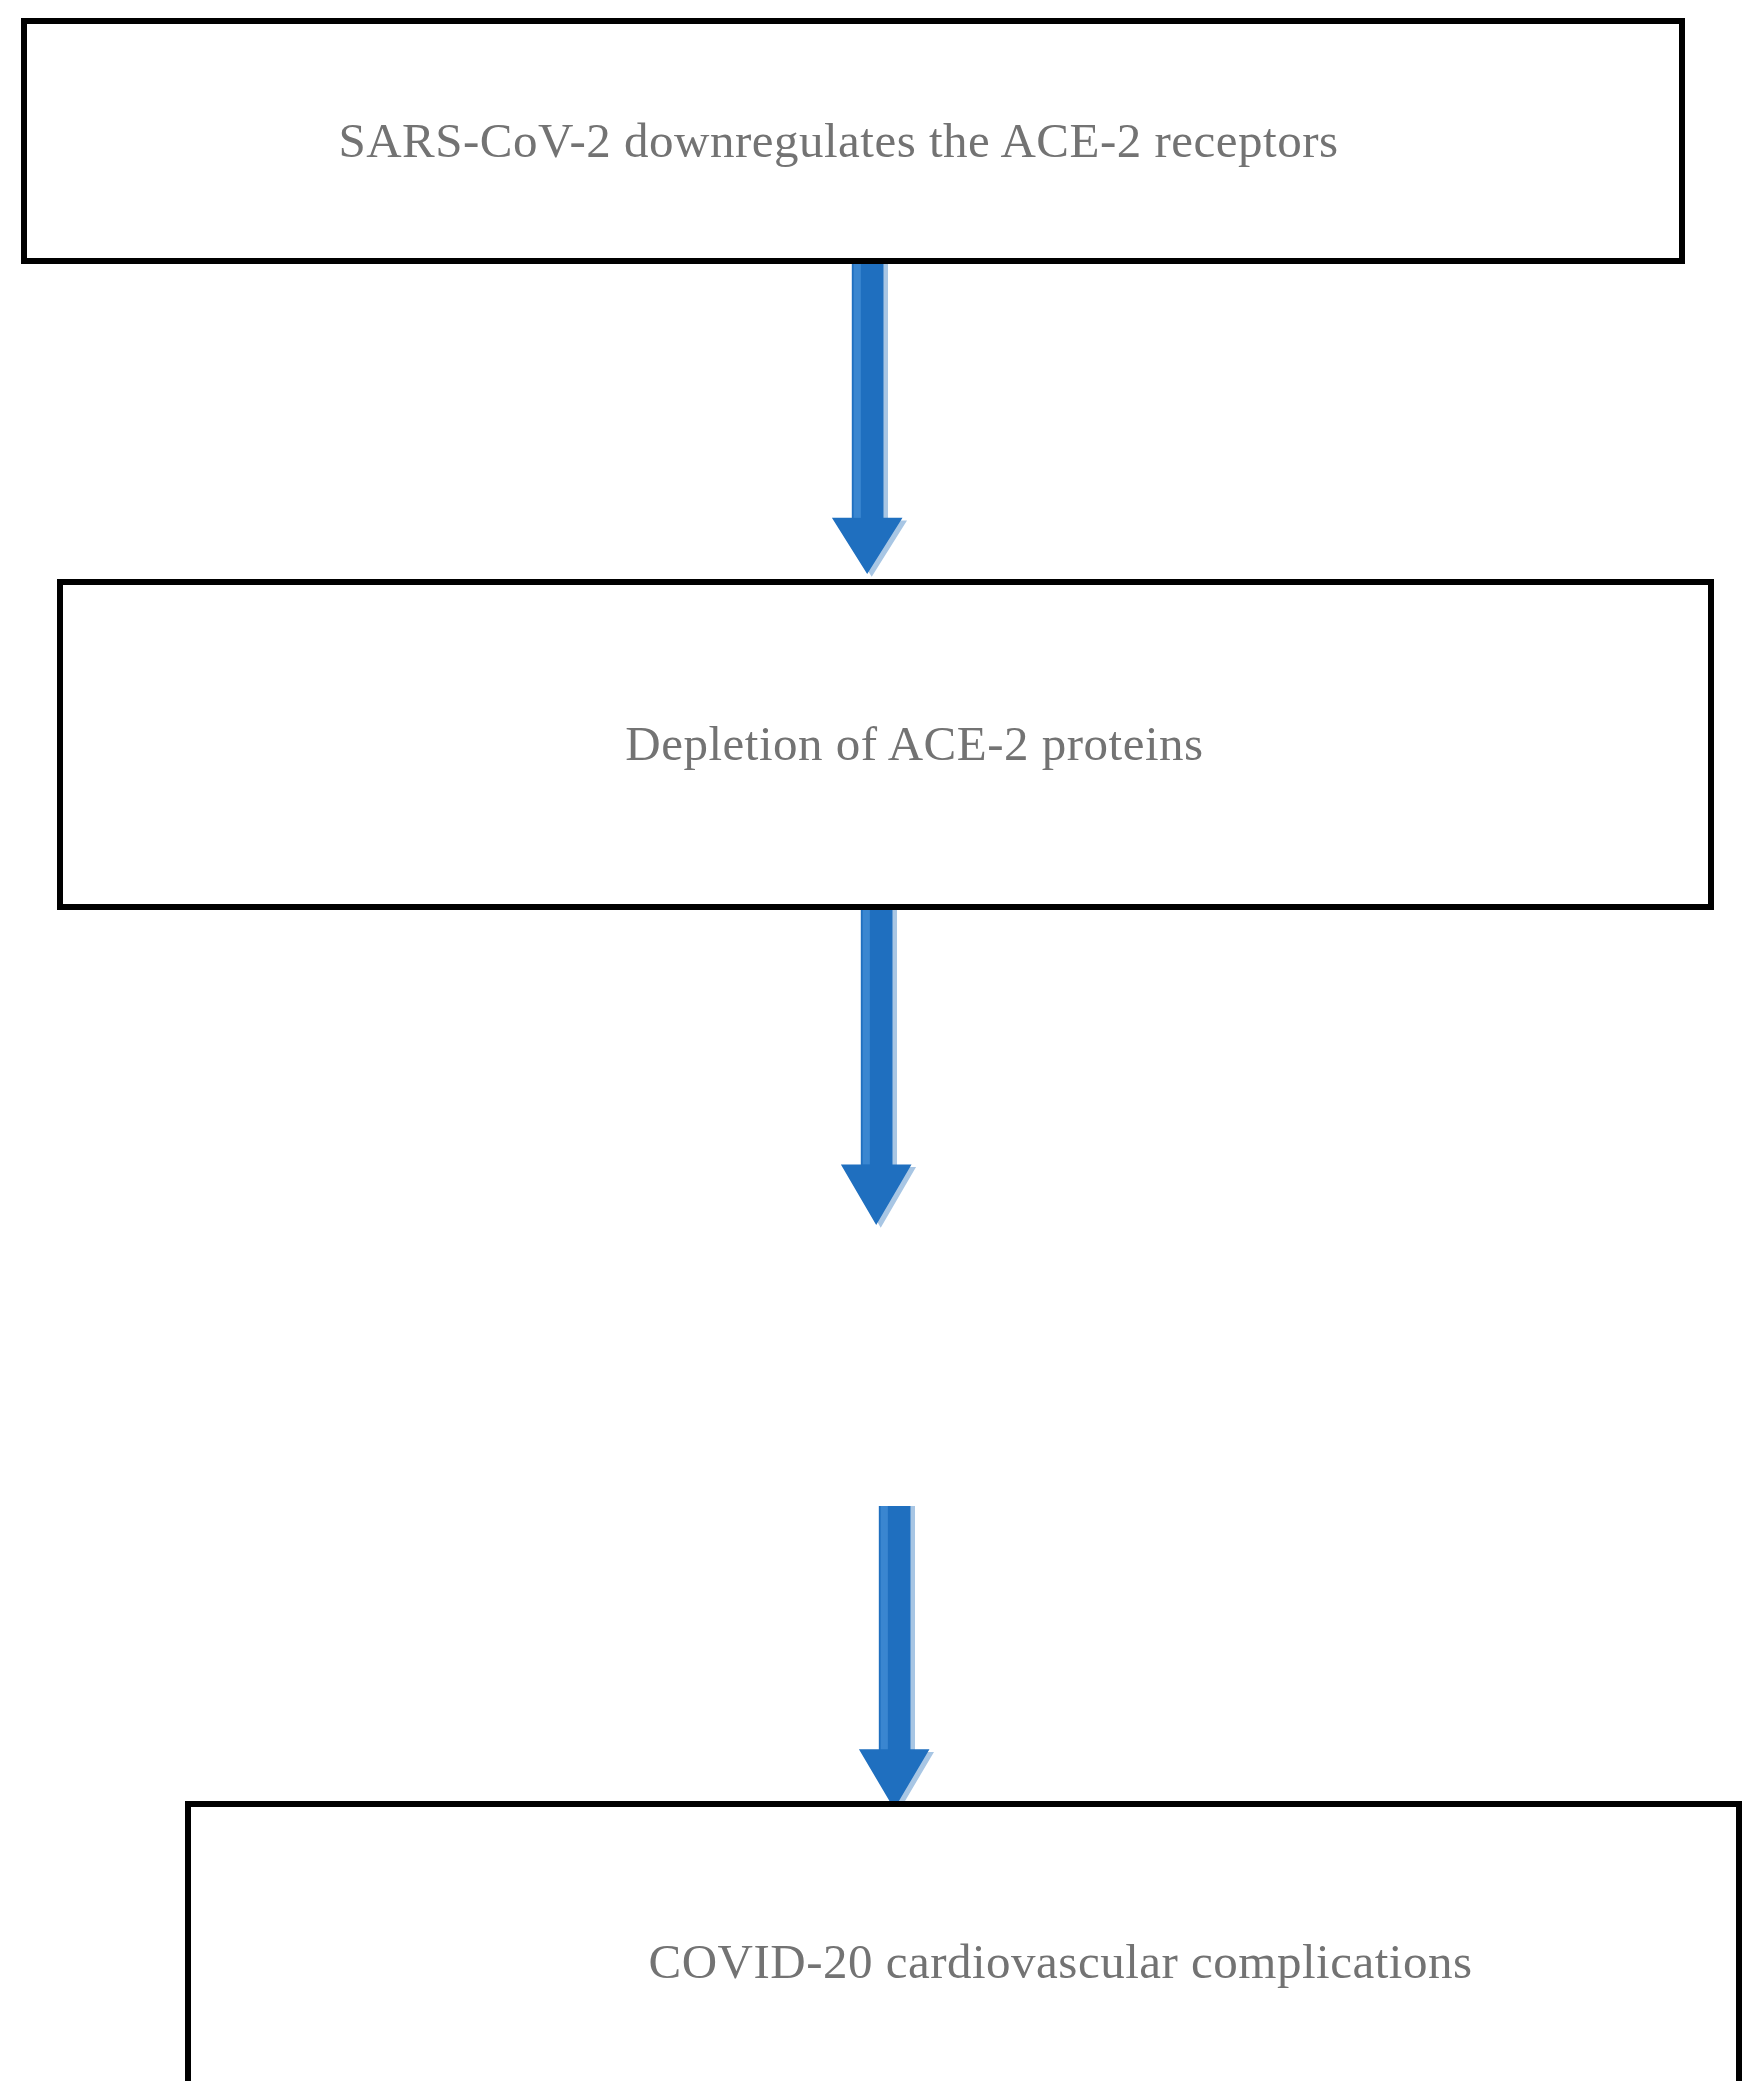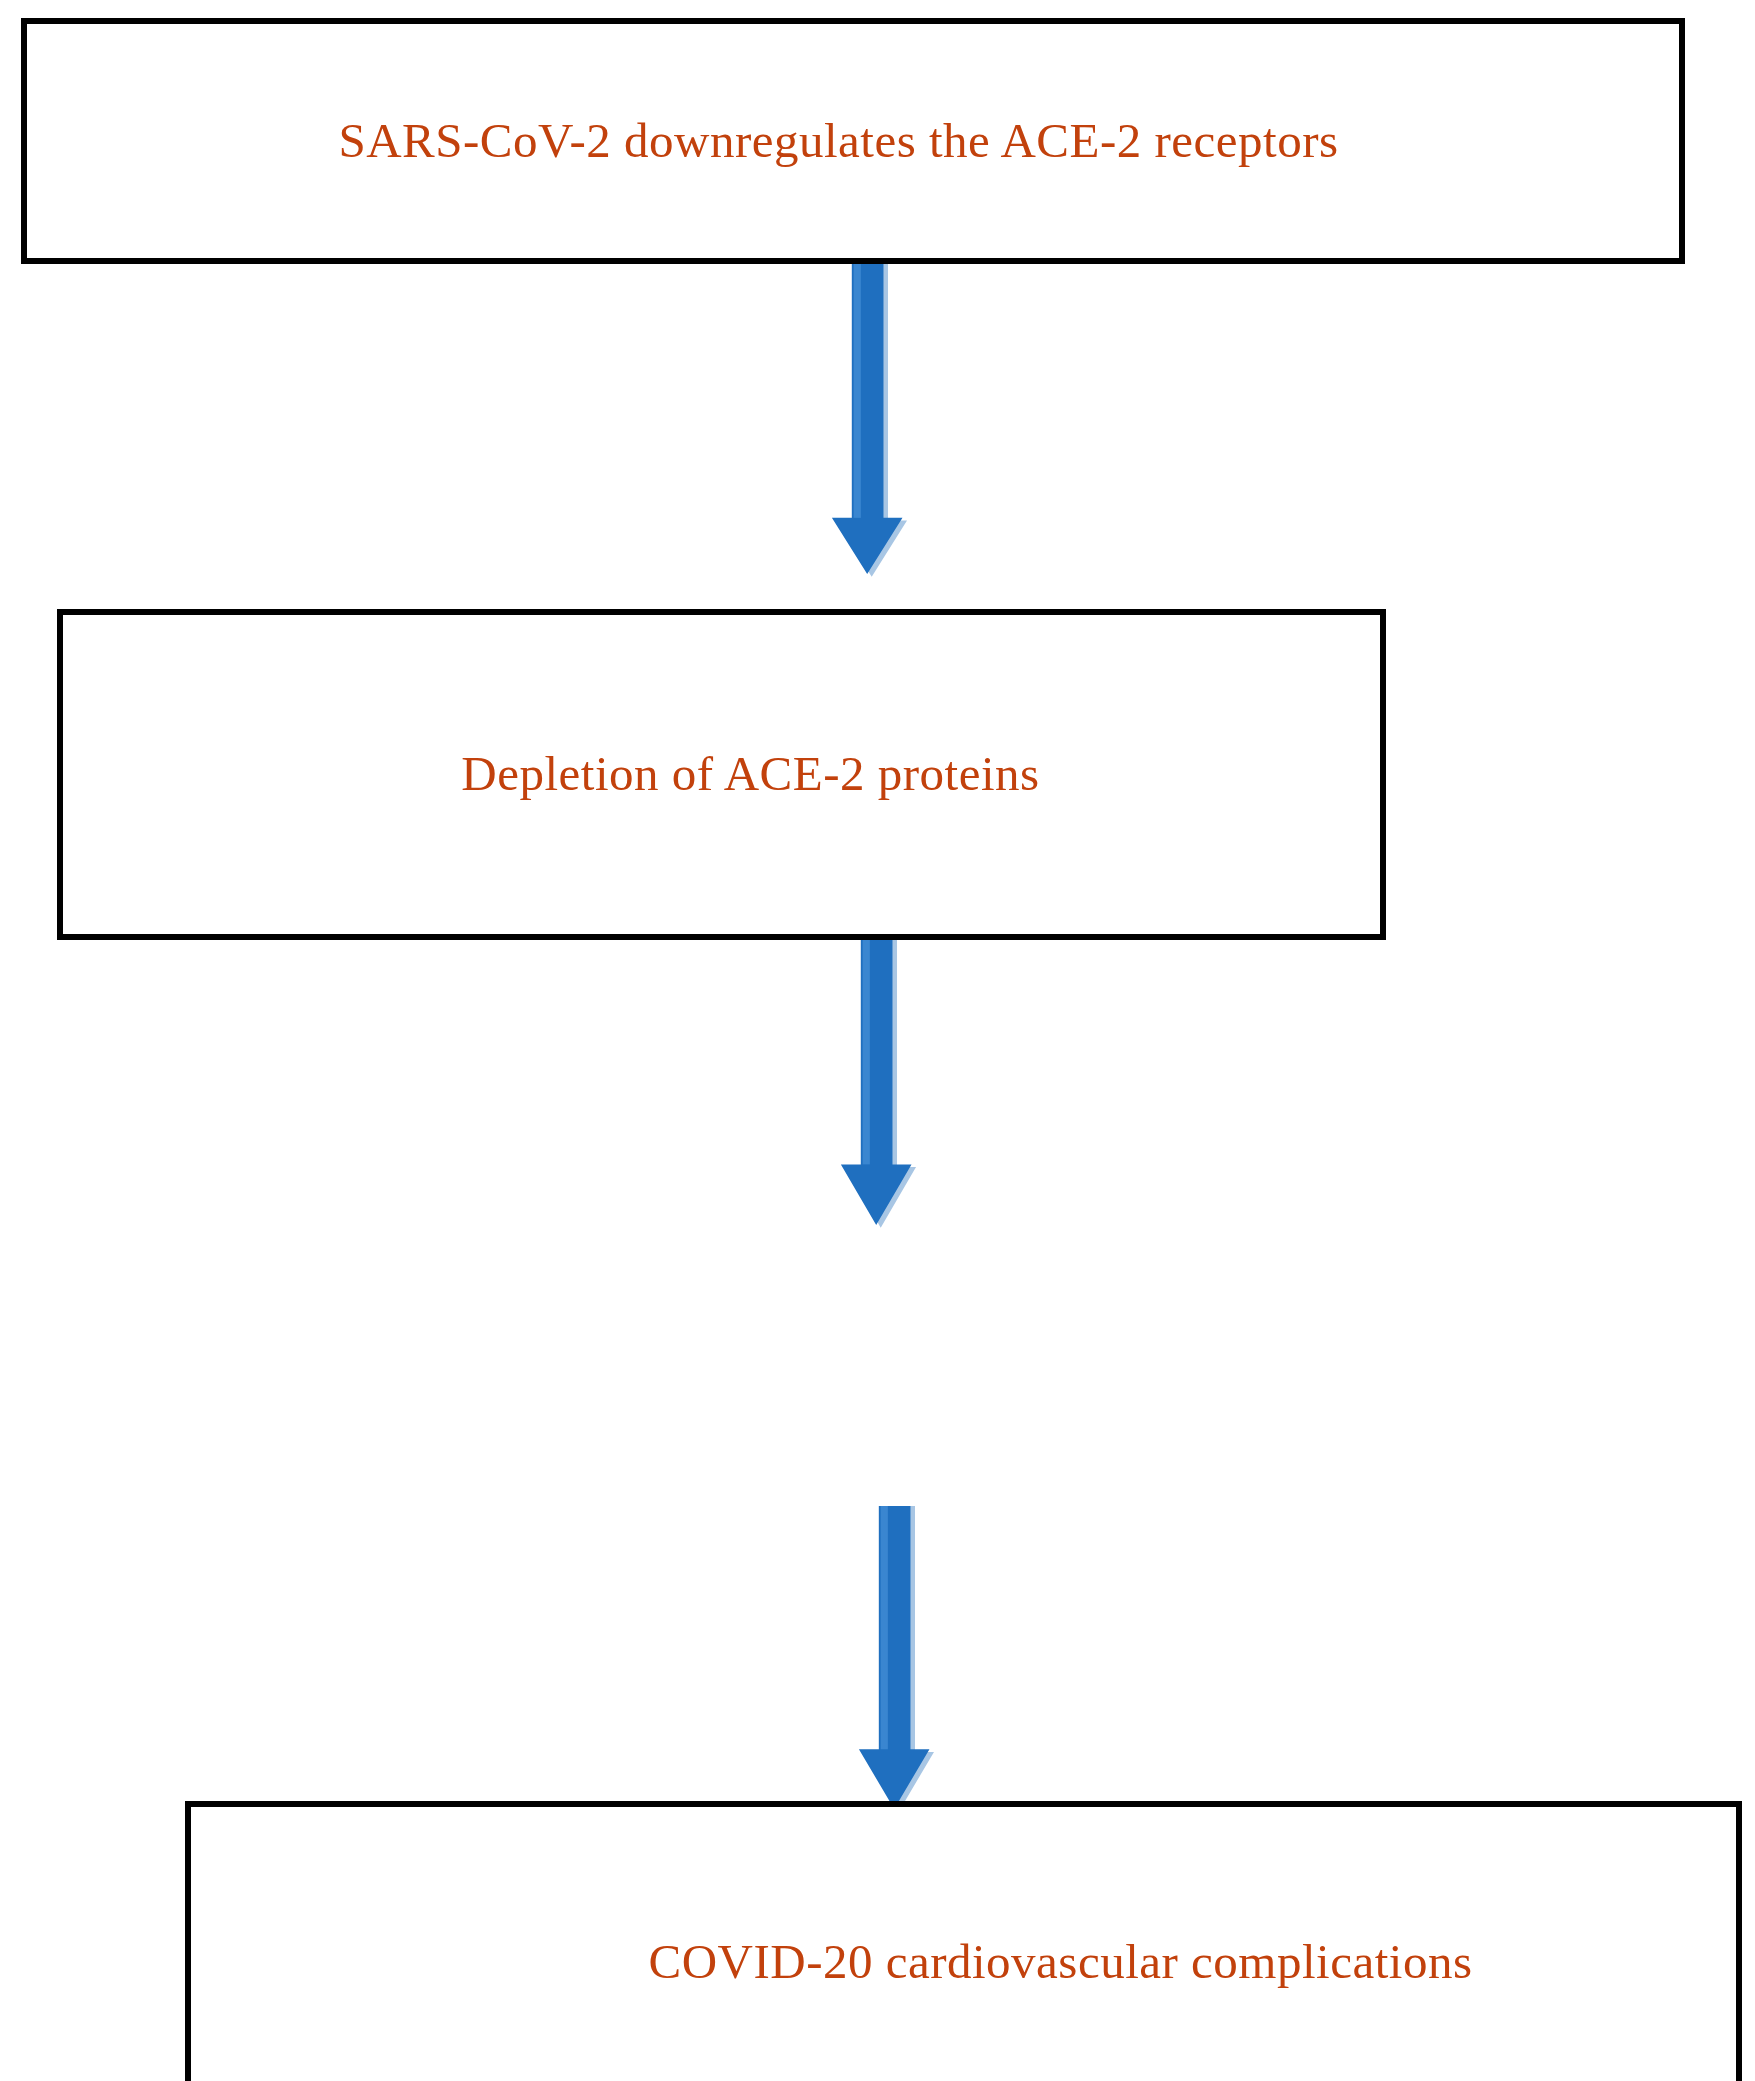--- a/index.html
+++ b/index.html
@@ -19,32 +19,32 @@
     position: absolute;
     box-sizing: border-box;
     background: #ffffff;
     border: 6.3px solid #000000;
     display: flex;
     align-items: center;
     justify-content: center;
     z-index: 3;
   }
   .node-label {
-    color: #c2410c;
+    color: #737373;
     font-family: "Liberation Serif", "DejaVu Serif", serif;
     font-size: 49px;
     line-height: 1.15;
     letter-spacing: 0.5px;
     white-space: nowrap;
     text-align: center;
     display: block;
   }
   
   #box-1 { left: 21px;  top: 18px;   width: 1664px; height: 246px; }
-  #box-2 { left: 57px;  top: 609px;  width: 1329px; height: 331px; }
+  #box-2 { left: 57px;  top: 579px;  width: 1657px; height: 331px; }
   #box-3 { left: 80px;  top: 1219px; width: 1655px; height: 297px; }
   #box-4 { left: 185px; top: 1801px; width: 1557px; height: 322px; }
 
   
   #box-1 .node-label { transform: translateX(-14.5px); }
   #box-2 .node-label { transform: translateX(29px); }
   #box-3 .node-label { transform: translateX(54px); }
   #box-4 .node-label { transform: translateX(97px); }
 
   .connector {

